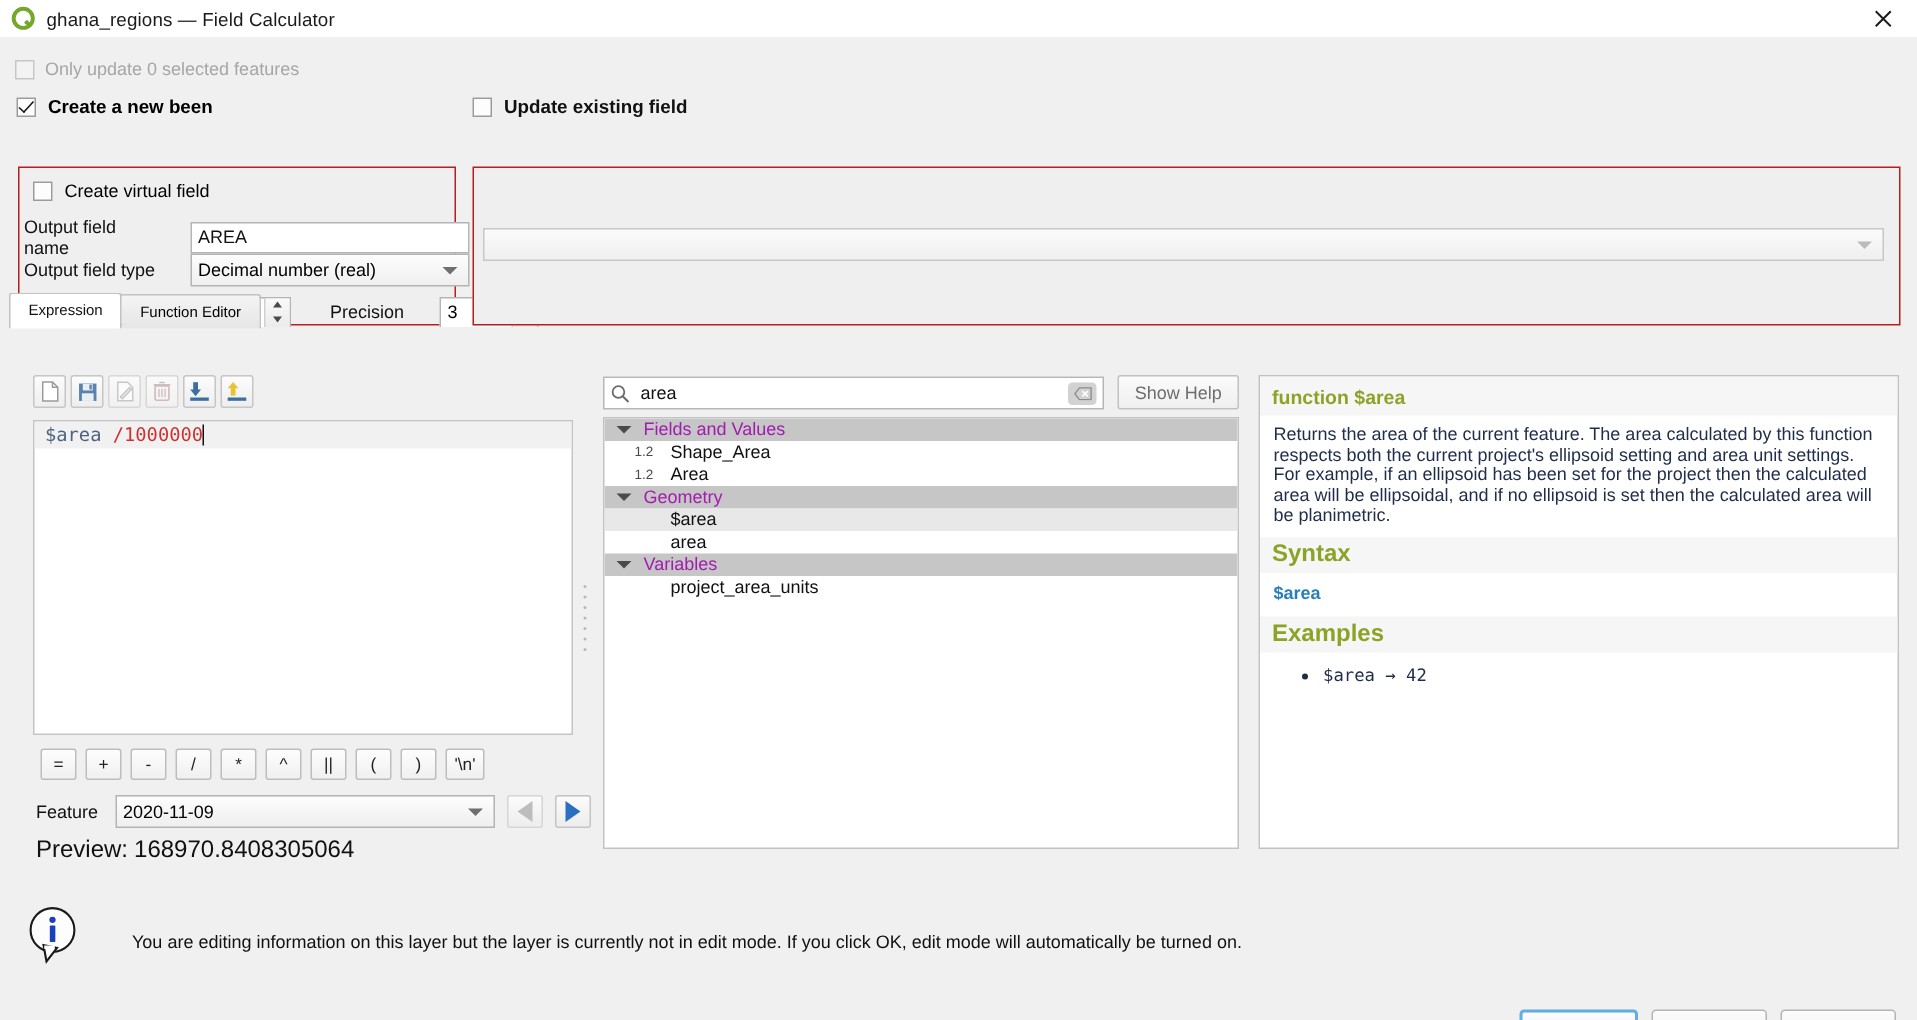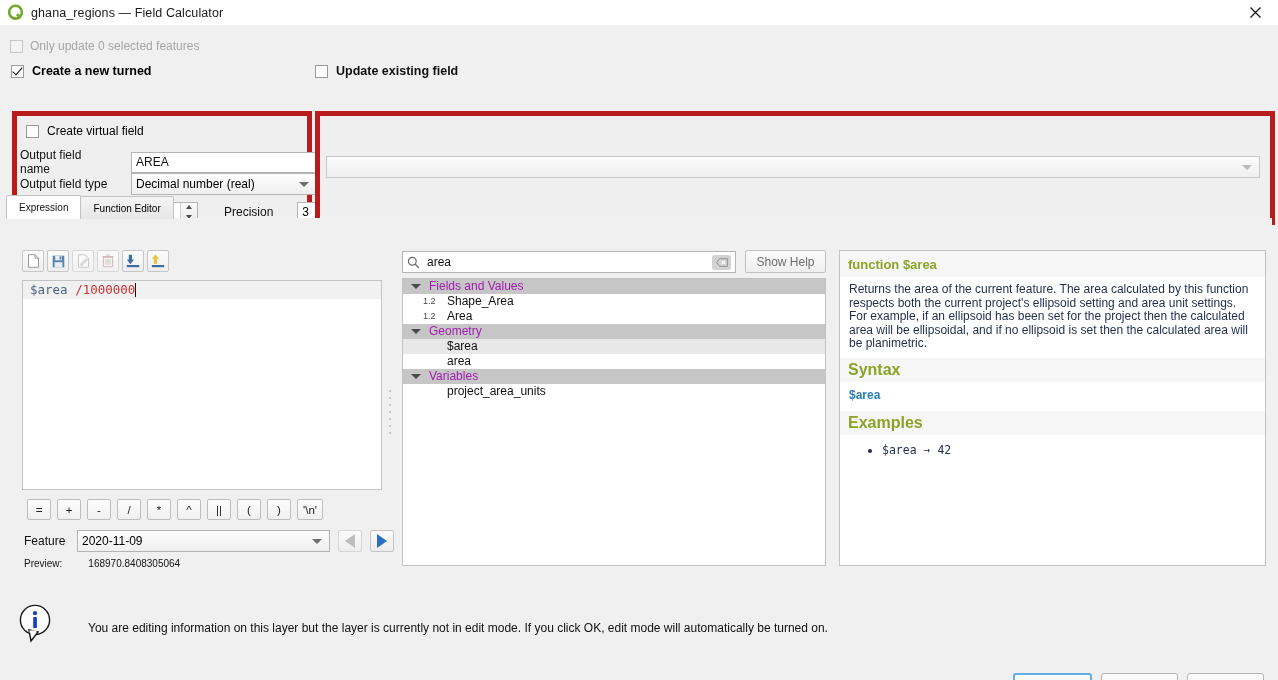--- a/index.html
+++ b/index.html
@@ -72,21 +72,21 @@
 
   .row-update-existing {
     position: absolute; left: 315px; top: 39px;
     display: flex; align-items: center; gap: 8px;
   }
   .row-update-existing .lbl { font-weight: bold; font-size: 12.5px; color:#111; }
 
   
   .groupbox {
     position: absolute;
-    border: 5px solid #b91c1c;
+    border: 1px solid #b91c1c;
     background: #efefef;
   }
   #gb-new   { left: 12px;  top: 86px;  width: 290px; height: 104px; }
   #gb-exist { left: 315px; top: 86px;  width: 950px; height: 104px; }
 
   .virtual-row {
     position: absolute; left: 9px; top: 8px;
     display: flex; align-items: center; gap: 8px;
   }
   .virtual-row .lbl { font-size: 12px; }
@@ -272,22 +272,22 @@
     display: flex; align-items: center; justify-content: center;
     cursor: pointer;
   }
   .navbtn.disabled { border-color:#d6d6d6; }
   .tri-l { width:0;height:0;border-top:7px solid transparent;border-bottom:7px solid transparent;border-right:10px solid #3b7cc4; }
   .tri-r { width:0;height:0;border-top:7px solid transparent;border-bottom:7px solid transparent;border-left:10px solid #2a6fc0; }
   .tri-l.dis { border-right-color:#bdbdbd; }
 
   .preview-row {
     position: absolute; left: 18px; top: 340px;
-    display: flex; align-items: center; gap: 26px;
-    font-size: 10px; color: #111;
+    display: flex; align-items: center; gap: 4px;
+    font-size: 16px; color: #111;
   }
 
   
   .search-wrap {
     position: absolute; left: 396px; top: 33px;
     width: 334px; height: 22px;
     box-sizing: border-box;
     border: 1px solid #b6b6b6;
     background: #fff;
     display: flex; align-items: center;
@@ -454,21 +454,21 @@
 
   <div class="body-area">
 
     <div class="row-only-update">
       <span class="cb disabled"></span>
       <span class="lbl">Only update 0 selected features</span>
     </div>
 
     <div class="row-create-new">
       <span class="cb checked"></span>
-      <span class="lbl">Create a new turned</span>
+      <span class="lbl">Create a new been</span>
     </div>
 
     <div class="row-update-existing">
       <span class="cb"></span>
       <span class="lbl">Update existing field</span>
     </div>
 
     <div class="groupbox" id="gb-new">
       <div class="virtual-row">
         <span class="cb"></span>

